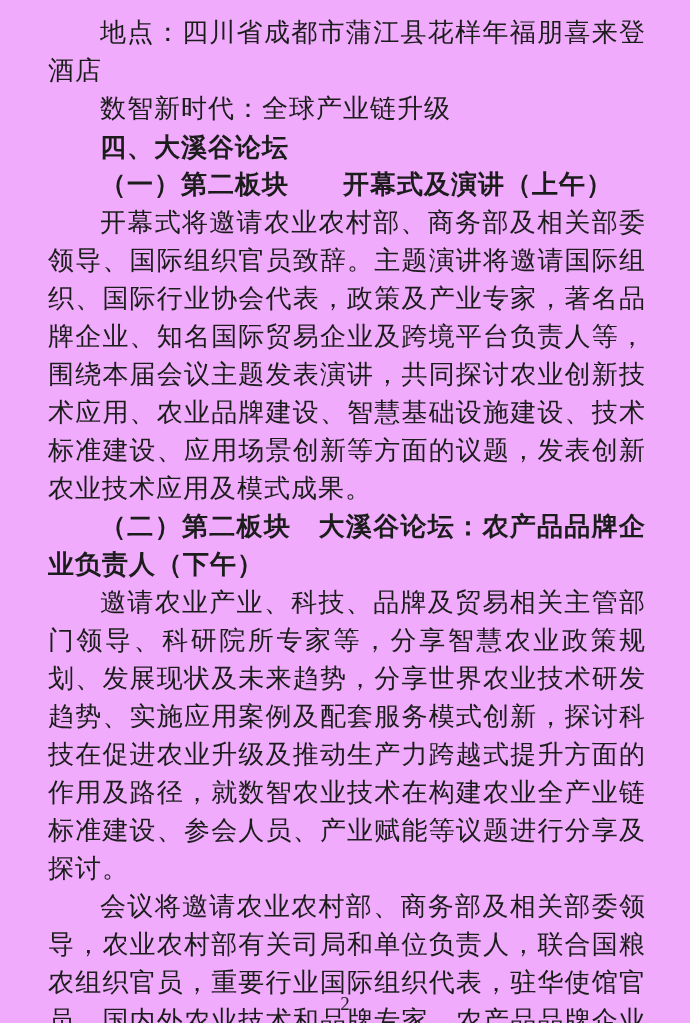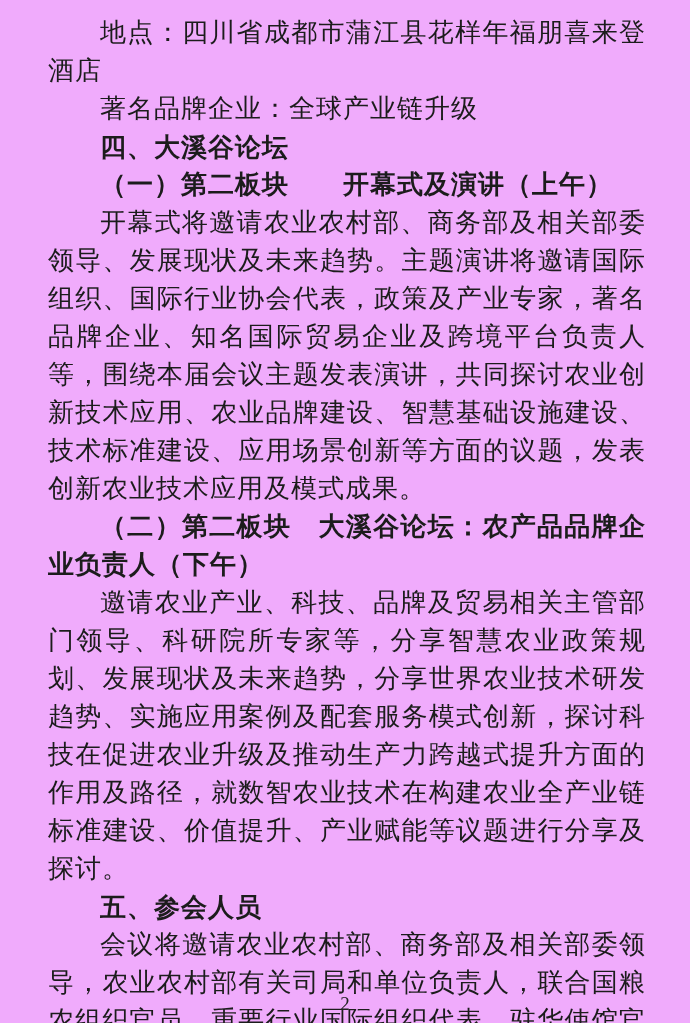--- a/index.html
+++ b/index.html
@@ -54,23 +54,22 @@
     line-height: 22px;
     color: #222222;
   }
 </style>
 </head>
 <body>
 
 <div class="page">
   <div class="content">
     <p class="block-paragraph">地点：四川省成都市蒲江县花样年福朋喜来登酒店</p>
-    <p class="block-paragraph">著名品牌企业：全球产业链升级</p>
+    <p class="block-paragraph">数智新时代：全球产业链升级</p>
     <p class="block-heading">四、大溪谷论坛</p>
     <p class="block-subheading">（一）第二板块　　开幕式及演讲（上午）</p>
-    <p class="block-paragraph">开幕式将邀请农业农村部、商务部及相关部委领导、发展现状及未来趋势。主题演讲将邀请国际组织、国际行业协会代表，政策及产业专家，著名品牌企业、知名国际贸易企业及跨境平台负责人等，围绕本届会议主题发表演讲，共同探讨农业创新技术应用、农业品牌建设、智慧基础设施建设、技术标准建设、应用场景创新等方面的议题，发表创新农业技术应用及模式成果。</p>
+    <p class="block-paragraph">开幕式将邀请农业农村部、商务部及相关部委领导、国际组织官员致辞。主题演讲将邀请国际组织、国际行业协会代表，政策及产业专家，著名品牌企业、知名国际贸易企业及跨境平台负责人等，围绕本届会议主题发表演讲，共同探讨农业创新技术应用、农业品牌建设、智慧基础设施建设、技术标准建设、应用场景创新等方面的议题，发表创新农业技术应用及模式成果。</p>
     <p class="block-subheading">（二）第二板块　大溪谷论坛：农产品品牌企业负责人（下午）</p>
-    <p class="block-paragraph">邀请农业产业、科技、品牌及贸易相关主管部门领导、科研院所专家等，分享智慧农业政策规划、发展现状及未来趋势，分享世界农业技术研发趋势、实施应用案例及配套服务模式创新，探讨科技在促进农业升级及推动生产力跨越式提升方面的作用及路径，就数智农业技术在构建农业全产业链标准建设、价值提升、产业赋能等议题进行分享及探讨。</p>
-    <p class="block-heading">五、参会人员</p>
+    <p class="block-paragraph">邀请农业产业、科技、品牌及贸易相关主管部门领导、科研院所专家等，分享智慧农业政策规划、发展现状及未来趋势，分享世界农业技术研发趋势、实施应用案例及配套服务模式创新，探讨科技在促进农业升级及推动生产力跨越式提升方面的作用及路径，就数智农业技术在构建农业全产业链标准建设、参会人员、产业赋能等议题进行分享及探讨。</p>
     <p class="block-paragraph">会议将邀请农业农村部、商务部及相关部委领导，农业农村部有关司局和单位负责人，联合国粮农组织官员，重要行业国际组织代表，驻华使馆官员，国内外农业技术和品牌专家，农产品品牌企业负责人，知名农产品流通渠道负责人</p>
   </div>
   <div class="footer">2</div>
 </div>
 
 </body></html>

